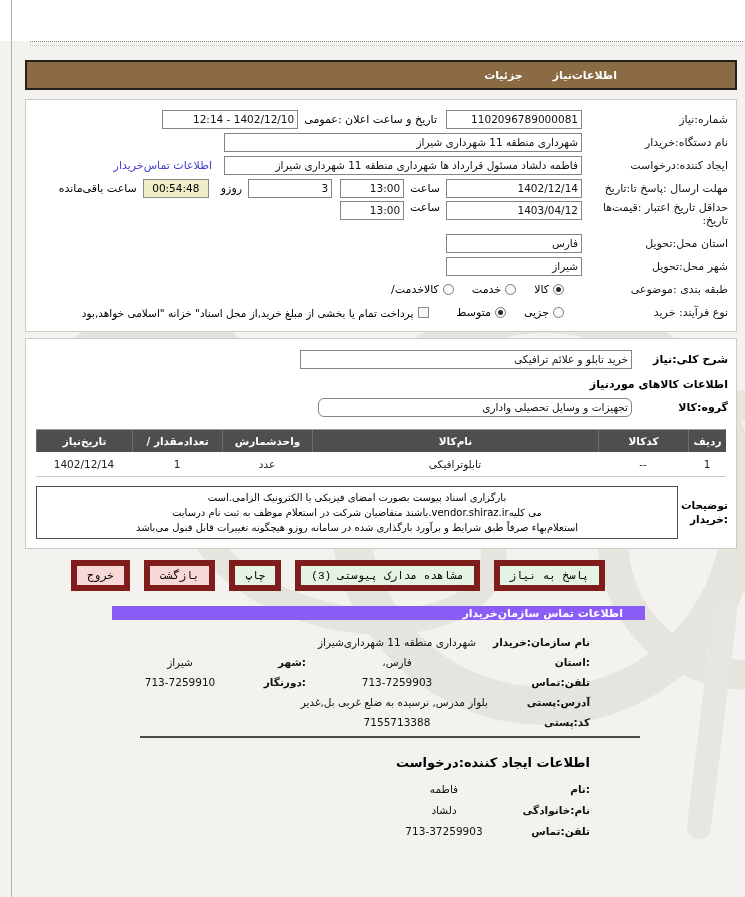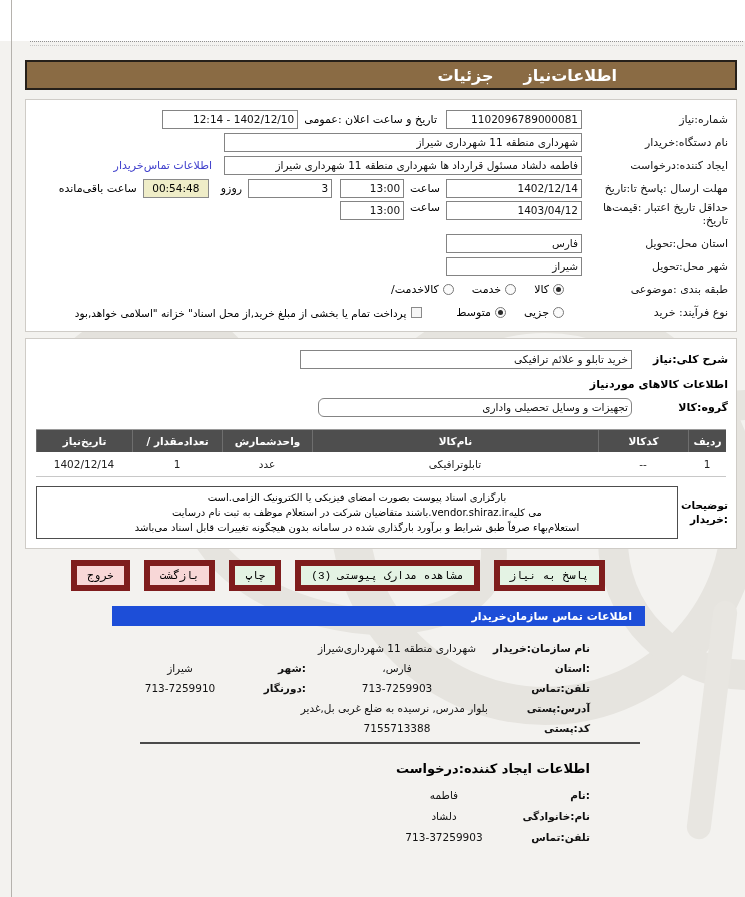--- a/index.html
+++ b/index.html
@@ -11,21 +11,21 @@
   
   .wm{position:absolute;z-index:0;}
   .wm-c1{left:330px;top:295px;width:430px;height:430px;border:38px solid #e6e4df;border-radius:50%;box-sizing:border-box;}
   .wm-c2{left:598px;top:390px;width:300px;height:300px;border:30px solid #e6e4df;border-radius:50%;box-sizing:border-box;}
   .wm-blob{left:30px;top:310px;width:230px;height:185px;border:52px solid #e4e2dd;border-radius:50%;box-sizing:border-box;transform:rotate(-22deg);}
   .wm-bar{left:700px;top:600px;width:24px;height:240px;background:#e8e6e1;border-radius:12px;transform:rotate(7deg);}
   .wm-arc{left:180px;top:430px;width:330px;height:200px;border:26px solid #e6e4df;border-radius:50%;box-sizing:border-box;transform:rotate(14deg);}
   
   .main{position:absolute;top:60px;right:8px;width:712px;z-index:2;}
   .bar1{height:26px;background:#8a6b44;border:2px solid #26201a;display:flex;align-items:center;padding-right:118px;gap:30px;}
-  .bar1 .tab{color:#fff;font-size:16px;font-weight:bold;cursor:default;}
+  .bar1 .tab{color:#fff;font-size:11px;font-weight:bold;cursor:default;}
   .panel{background:#fff;border:1px solid #cfccc7;position:relative;z-index:2;}
   .panel1{margin-top:9px;padding:9px 8px 6px;}
   .frow{display:flex;align-items:center;min-height:21px;margin-bottom:2px;}
   .frow.top{align-items:flex-start;}
   .flabel{width:146px;flex-shrink:0;font-size:11px;color:#151515;white-space:nowrap;line-height:1.2;}
   .inp{border:1px solid #848484;background:#fff;height:15px;line-height:15px;font-size:10.5px;padding:1px 3px;color:#111;white-space:nowrap;overflow:hidden;}
   .num{direction:ltr;text-align:right;}
   .w-need{width:128px;}
   .w-ann{width:128px;}
   .w-wide{width:350px;text-align:right;}
@@ -50,21 +50,21 @@
   .gtable{display:grid;grid-template-columns:38px 90px 286px 90px 90px 96px;margin:11px 2px 0 2px;border-top:1px solid #9a9a9a;}
   .gh{background:#4e4e4e;color:#fff;font-weight:bold;font-size:10.5px;text-align:center;padding:5px 2px;border-left:1px solid #6e6e6e;white-space:nowrap;}
   .gc{background:#fff;font-size:10.5px;text-align:center;padding:6px 2px;border-bottom:1px solid #c8c8c8;color:#222;}
   .notesrow{display:flex;margin-top:9px;align-items:center;}
   .noteslabel{width:50px;flex-shrink:0;font-weight:bold;font-size:10.5px;line-height:1.3;}
   .notesbox{flex:1;border:1px solid #4d4d4d;padding:3px 6px;text-align:center;font-size:10px;line-height:1.5;margin-left:2px;background:#fff;}
   .btnrow{display:flex;margin:11px 132px 0 0;gap:14px;position:relative;z-index:2;}
   .btn{border:6px solid #7f1d1d;font-size:11px;padding:3px 10px;font-family:Liberation Mono, monospace;cursor:pointer;white-space:nowrap;}
   .btn.green{background:#e4f3e4;}
   .btn.pink{background:#f8d7d7;}
-  .bar2{margin:15px 92px 0 0;width:533px;height:20px;background:#1d4ed8;color:#fff;font-weight:bold;font-size:11px;display:flex;align-items:center;padding-right:13px;box-sizing:border-box;position:relative;z-index:2;}
+  .bar2{margin:15px 92px 0 0;width:533px;height:14px;background:#8b5cf6;color:#fff;font-weight:bold;font-size:11px;display:flex;align-items:center;padding-right:22px;box-sizing:border-box;position:relative;z-index:2;}
   .contact{margin:16px 147px 0 0;position:relative;z-index:2;}
   .crow{display:flex;margin-bottom:8px;font-size:10.5px;align-items:flex-start;color:#111;}
   .clabel{width:102px;font-weight:bold;flex-shrink:0;white-space:nowrap;}
   .cval{width:182px;text-align:center;white-space:nowrap;}
   .clabel2{width:72px;font-weight:bold;flex-shrink:0;white-space:nowrap;}
   .cval2{width:108px;text-align:center;white-space:nowrap;}
   .divider{margin:5px 97px 0 0;width:500px;border-top:2px solid #4a4a4a;position:relative;z-index:2;}
   .creator{margin:17px 147px 0 0;position:relative;z-index:2;}
   .ctitle{font-weight:bold;font-size:13px;margin-bottom:13px;}
   .krow{display:flex;margin-bottom:9px;font-size:10.5px;color:#111;}
@@ -164,21 +164,21 @@
       <div class="frow">
         <div class="flabel">نوع فرآیند: خرید</div>
         <span class="grp" style="margin-right:18px;">
           <span class="radio"></span>
           <span class="ropt">جزیی</span>
         </span>
         <span class="grp">
           <span class="radio sel"></span>
           <span class="ropt">متوسط</span>
         </span>
-        <span class="grp" style="margin-right:16px;">
+        <span class="grp" style="margin-right:9px;">
           <span class="checkbox"></span>
           <span class="note">پرداخت تمام یا بخشی از مبلغ خرید,از محل اسناد" خزانه "اسلامی خواهد,بود</span>
         </span>
       </div>
     </div>
 
     <div class="panel panel2">
 
       <div class="frow">
         <div class="blabel">شرح کلی:نیاز</div>
@@ -208,21 +208,21 @@
       </div>
 
       <div class="notesrow">
         <div class="noteslabel">
           <div>توضیحات</div>
           <div>:خریدار</div>
         </div>
         <div class="notesbox">
           <div>بارگزاری اسناد پیوست بصورت امضای فیزیکی یا الکترونیک الزامی.است</div>
           <div>می  کلیهvendor.shiraz.ir.باشند متقاضیان شرکت در استعلام موظف به ثبت نام درسایت</div>
-          <div>استعلام‌بهاء صرفاً طبق شرایط و برآورد بارگذاری شده در سامانه بدون هیچگونه تغییرات قابل اسناد می‌باشد</div>
+          <div>استعلام‌بهاء صرفاً طبق شرایط و برآورد بارگذاری شده در سامانه روزو هیچگونه تغییرات قابل قبول می‌باشد</div>
         </div>
       </div>
     </div>
 
     <div class="btnrow">
       <button class="btn green">پاسخ به نیاز</button>
       <button class="btn green">مشاهده مدارک پیوستی (3)</button>
       <button class="btn green">چاپ</button>
       <button class="btn pink">بازگشت</button>
       <button class="btn pink">خروج</button>

